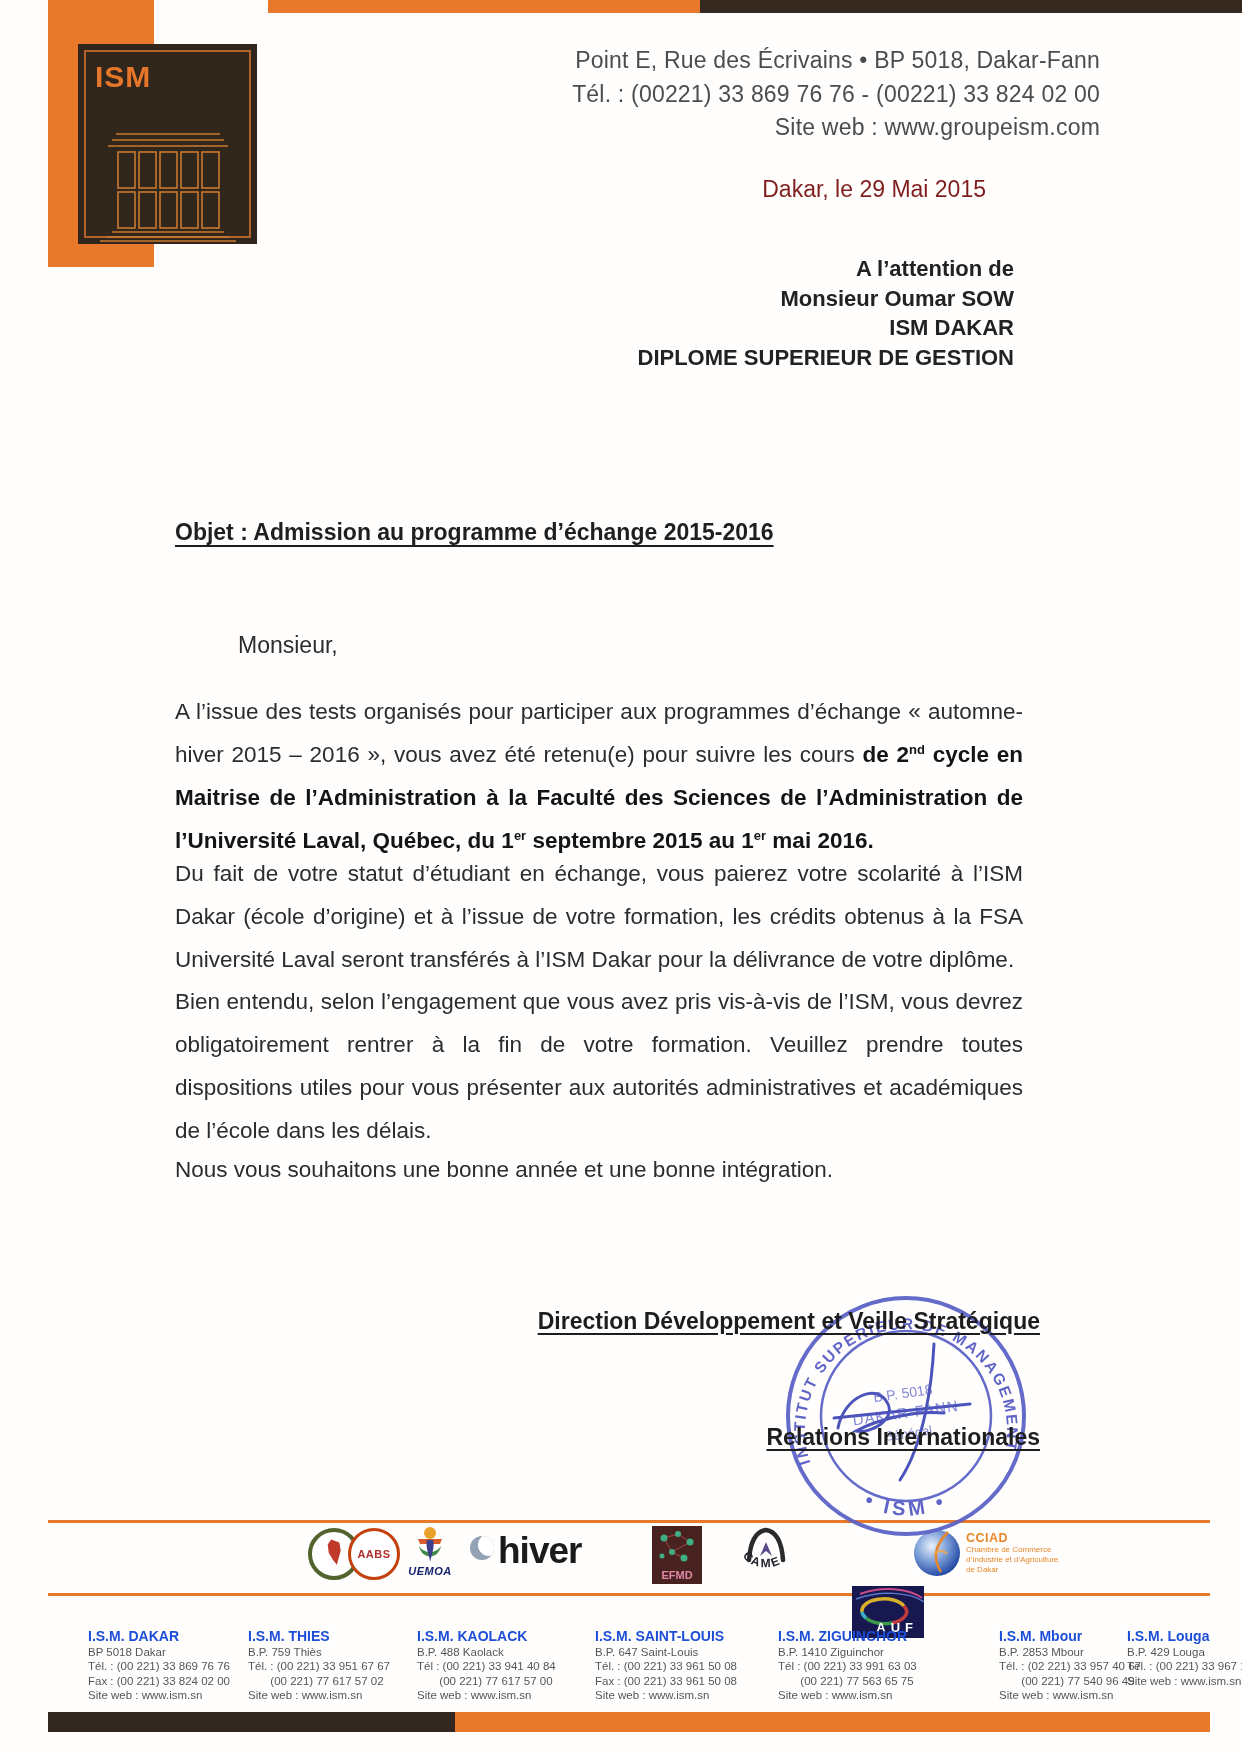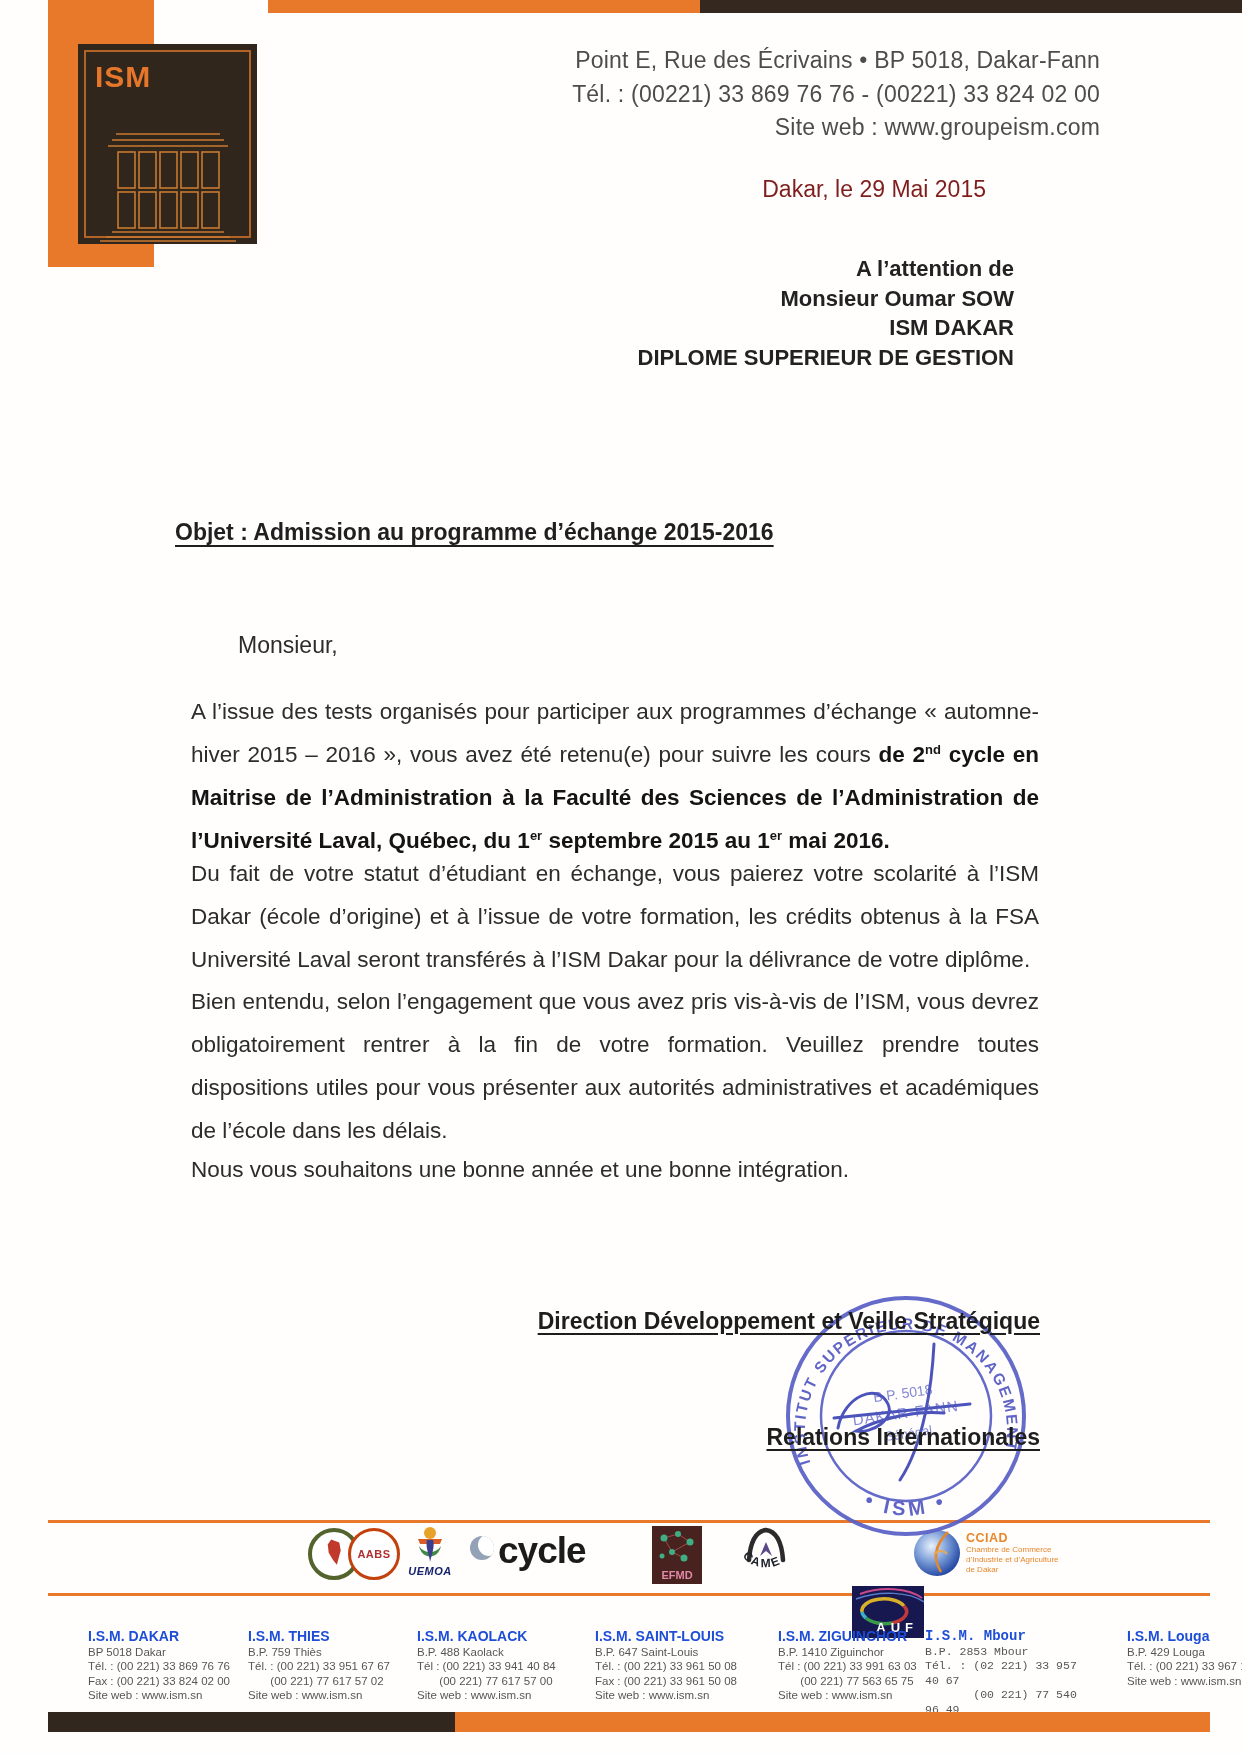--- a/index.html
+++ b/index.html
@@ -21,21 +21,21 @@
   .header-contact{position:absolute;left:400px;top:44px;width:700px;text-align:right;
     font-size:23px;line-height:33.5px;color:#4c4c4c;letter-spacing:.2px;}
   .date-line{position:absolute;left:574px;top:176px;width:412px;text-align:right;font-size:23px;color:#7f1d1d;}
   .recipient{position:absolute;left:460px;top:254px;width:554px;text-align:right;
     font-weight:bold;font-size:22px;line-height:29.5px;color:#222;}
   
   .subject{position:absolute;left:175px;top:519px;font-size:23px;font-weight:bold;color:#1f1f1f;
     text-decoration:underline;text-underline-offset:5px;}
   .salutation{position:absolute;left:238px;top:632px;font-size:23px;color:#2c2c2c;}
   .para{position:absolute;left:175px;width:848px;font-size:22.5px;line-height:43px;
-    text-align:justify;color:#2c2c2c;margin-left:16px;}
+    text-align:justify;color:#2c2c2c;}
   .para b{color:#141414;}
   .para sup{font-size:13px;line-height:0;}
   #p1{top:690px;} #p2{top:852px;} #p3{top:980px;} #p4{top:1148px;text-align:left;}
   
   .sig-line{position:absolute;left:470px;width:570px;text-align:right;font-weight:bold;font-size:23px;
     color:#1d1d1d;text-decoration:underline;text-underline-offset:4px;z-index:3;}
   #sig1{top:1308px;} #sig2{top:1424px;}
   .stamp{position:absolute;left:782px;top:1292px;width:248px;height:248px;z-index:2;opacity:.93;}
   
   .rule{position:absolute;left:48px;width:1162px;height:3px;background:var(--orange);}
@@ -64,21 +64,21 @@
   .cciad-sphere{width:46px;height:46px;border-radius:50%;position:relative;
     background:radial-gradient(circle at 38% 35%, #e9f1fc 0%, #7d9fd8 38%, #2a4fa8 72%, #122a66 100%);}
   .cciad-hook{position:absolute;left:0;top:0;}
   .cciad-textcol{margin-left:6px;color:#e8862a;padding-top:1px;}
   .cciad-name{font-size:12.5px;font-weight:bold;letter-spacing:.5px;}
   .cciad-small{font-size:8px;line-height:10px;}
   
   .office{position:absolute;top:1612px;width:160px;font-size:11.5px;line-height:14.5px;color:#565656;}
   .office .o-name{font-weight:bold;font-size:14px;color:#1d4ed8;margin-bottom:1px;margin-top:17px;}
   #office0{left:88px;} #office1{left:248px;} #office2{left:417px;} #office3{left:595px;}
-  #office4{left:778px;} #office5{left:925px;font-family:Liberation Mono, monospace;} #office6{left:1127px;}
+  #office4{left:778px;} #office5{left:999px;} #office6{left:1127px;}
   
   .bottom-bar-dark{position:absolute;left:48px;top:1712px;width:407px;height:20px;background:#32271e;}
   .bottom-bar-orange{position:absolute;left:455px;top:1712px;width:755px;height:20px;background:var(--orange);}
 </style>
 </head>
 <body>
 
 <div class="page">
 
   <div class="top-bar-orange"></div>
@@ -178,21 +178,21 @@
       <circle cx="20" cy="9" r="6" fill="#e8a22a"></circle>
       <path d="M8 15 H32 L30 20 H10 Z" fill="#d85c28"></path>
       <path d="M9 22 C12 36 28 36 31 22 C26 30 14 30 9 22 Z" fill="#3f8a46"></path>
       <path d="M17 16 C15 24 20 32 20 38 C22 30 25 22 23 16 Z" fill="#3a3f8f"></path>
     </svg>
     <div class="uemoa-text">UEMOA</div>
   </div>
 
   <div class="partner gbsn">
     <span class="gbsn-moon"></span>
-    <span class="gbsn-text">cycle</span>
+    <span class="gbsn-text">hiver</span>
   </div>
 
   <div class="partner efmd">
     <svg width="50" height="44" viewBox="0 0 50 44">
       <g stroke="#a24848" stroke-width="1">
         <line x1="12" y1="12" x2="26" y2="8"></line>
           <line x1="26" y1="8" x2="38" y2="16"></line>
         <line x1="12" y1="12" x2="20" y2="26"></line>
           <line x1="20" y1="26" x2="38" y2="16"></line>
         <line x1="20" y1="26" x2="32" y2="32"></line>

